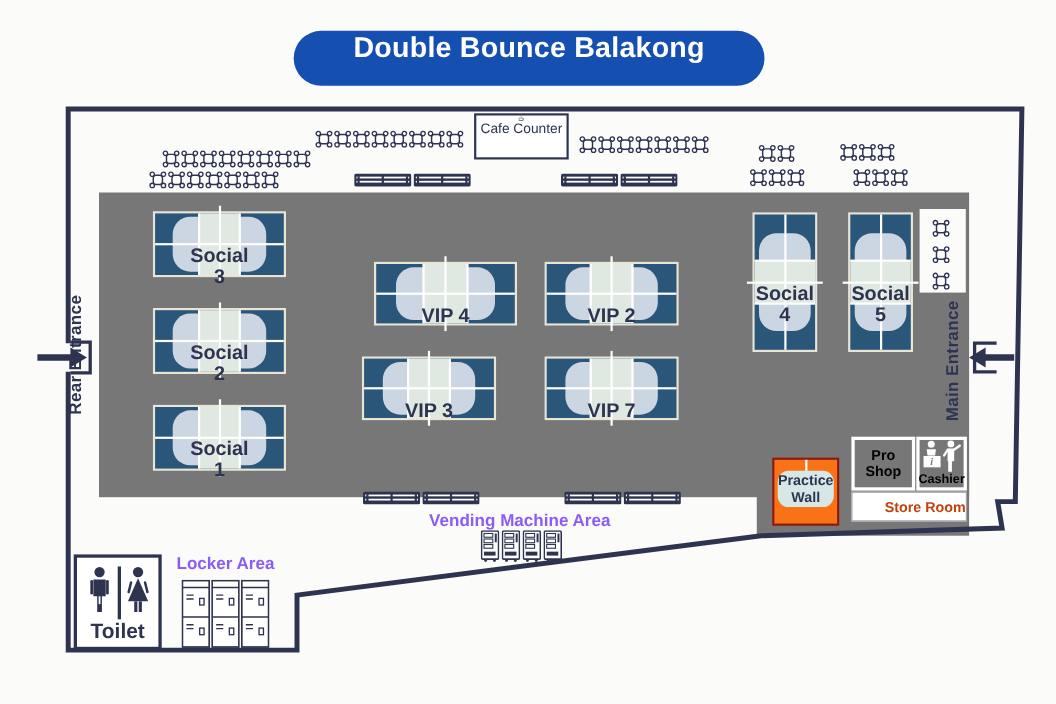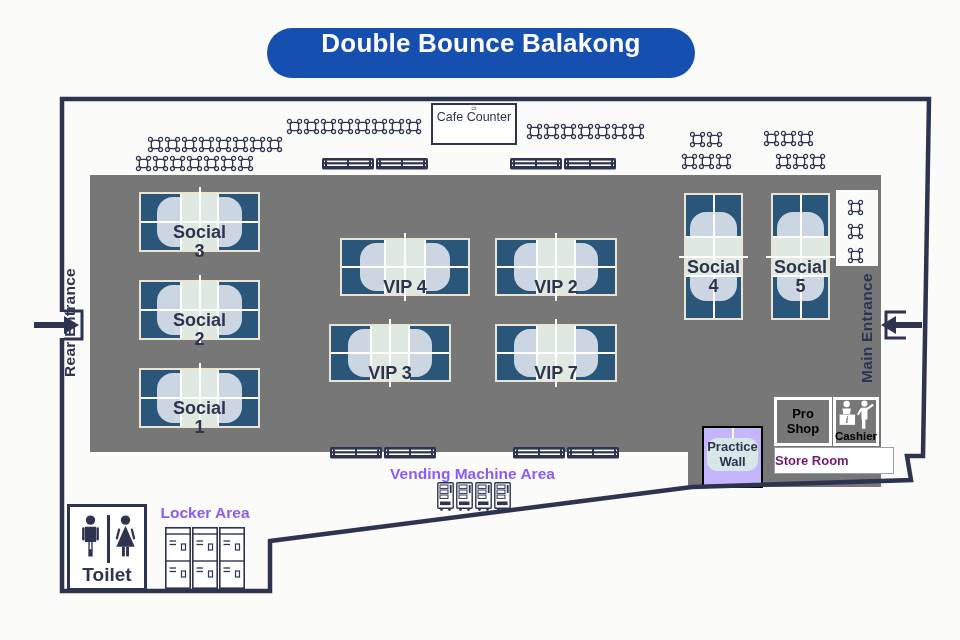--- a/index.html
+++ b/index.html
@@ -34,34 +34,34 @@
   .court-v .ln-ht{top:calc(34% - 1px);height:2px;left:0;right:0;}
   .court-v .ln-hb{top:calc(66% - 1px);height:2px;left:0;right:0;}
   .court-v .ln-vc{left:calc(50% - 1px);width:2px;top:0;bottom:0;}
   .court-label{position:absolute;inset:0;display:flex;flex-direction:column;align-items:center;
     justify-content:center;font-weight:bold;font-size:18px;line-height:1.05;color:#2e3450;z-index:2;margin-top:40px;}
 
   
   .cafe-box{position:absolute;left:431px;top:103px;width:82px;height:38px;background:#ffffff;
     border:2px solid #2e3450;z-index:9;display:flex;flex-direction:column;align-items:center;justify-content:flex-end;}
   .cafe-box .lbl{font-weight:normal;font-size:12.5px;padding-bottom:19px;}
-  .practice-wall{position:absolute;left:702px;top:426px;width:61px;height:62px;background:#c4b5fd;
-    border:2px solid #000000;box-sizing:border-box;z-index:5;}
+  .practice-wall{position:absolute;left:702px;top:416px;width:61px;height:62px;background:#f97316;
+    border:2px solid #7f1d1d;box-sizing:border-box;z-index:5;}
   .practice-wall .pw-band{position:absolute;left:6%;right:6%;top:18%;bottom:26%;background:#d6e7e6;border-radius:10px;}
   .practice-wall .pw-line{position:absolute;left:calc(50% - 1px);width:2px;top:0;height:18%;background:#fff;}
   .practice-wall .pw-label{position:absolute;inset:0 0 8% 0;display:flex;align-items:center;justify-content:center;
     text-align:center;font-weight:bold;font-size:13px;line-height:1.1;color:#2e3450;}
   .gray-room{position:absolute;background:#777777;border:3px solid #ffffff;box-sizing:border-box;z-index:5;
     display:flex;flex-direction:column;align-items:center;justify-content:center;color:#000000;font-weight:bold;}
   .pro-shop{left:774px;top:397px;width:58px;height:49px;font-size:13px;line-height:1.15;text-align:center;}
   .cashier{left:833px;top:397px;width:46px;height:49px;font-size:11.5px;justify-content:flex-end;}
   .cashier .cash-lbl{padding-bottom:1px;}
-  .store-room{position:absolute;left:774px;top:447px;width:120px;height:27px;background:#ffffff;
-    border:1.5px solid #9aa0ab;box-sizing:border-box;z-index:5;display:flex;align-items:center;justify-content:flex-start;
-    font-weight:bold;font-size:13px;color:#701a75;}
+  .store-room{position:absolute;left:774px;top:447px;width:105px;height:27px;background:#ffffff;
+    border:1.5px solid #9aa0ab;box-sizing:border-box;z-index:5;display:flex;align-items:center;justify-content:flex-end;
+    font-weight:bold;font-size:13px;color:#c2410c;}
 
   
   .flat-label{position:absolute;font-weight:bold;color:#8b5cf6;z-index:7;}
   .v-label{position:absolute;font-weight:bold;color:#2e3450;z-index:7;writing-mode:vertical-rl;
     transform:rotate(180deg);text-align:center;font-size:15.5px;letter-spacing:.3px;}
 
   
   .toilet-box{position:absolute;left:67px;top:504px;width:80px;height:87px;background:#ffffff;
     border:3px solid #2e3450;box-sizing:border-box;z-index:5;}
   .toilet-label{position:absolute;left:0;right:0;bottom:2px;text-align:center;font-weight:bold;font-size:19px;color:#2e3450;}

